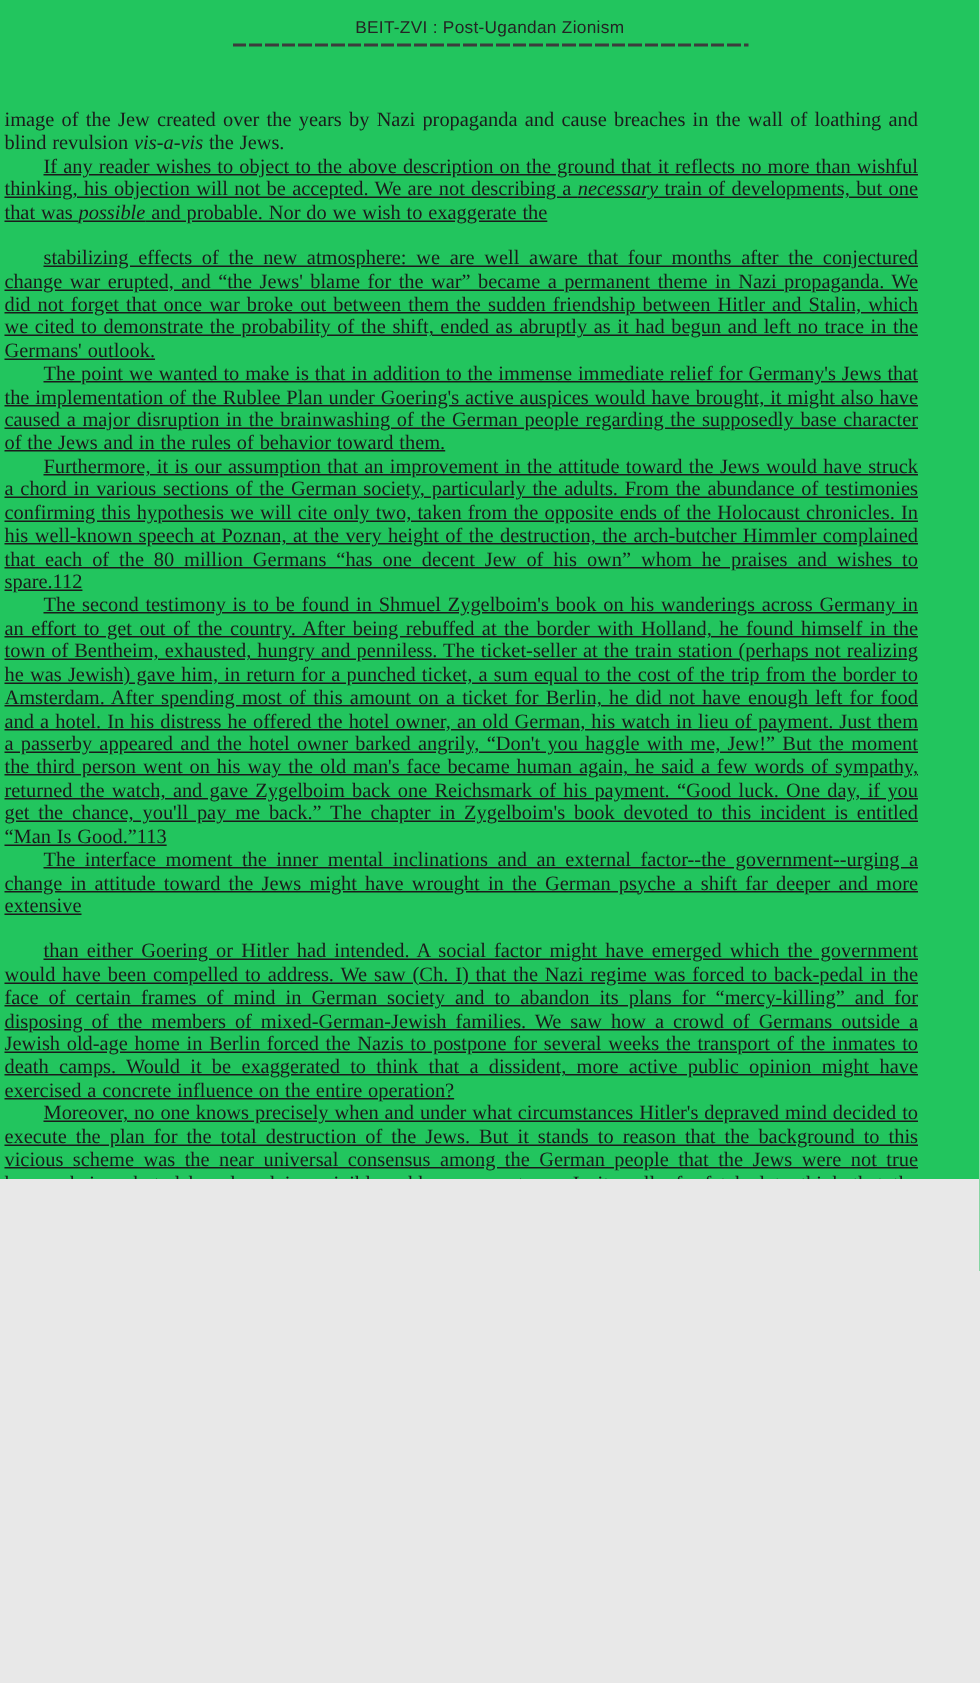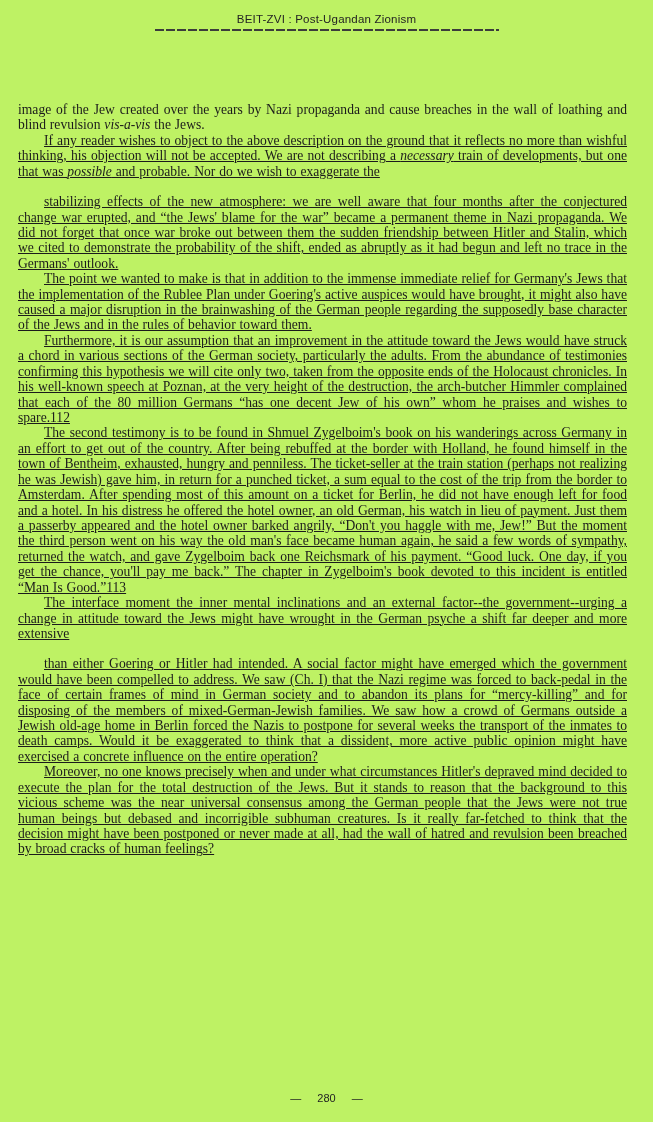--- a/index.html
+++ b/index.html
@@ -1,21 +1,21 @@
 <!DOCTYPE html>
 <html><head>
 <meta charset="utf-8">
 <style>
   html, body { margin: 0; padding: 0; background: #e8e8e8; }
   .page {
     position: relative;
     width: 653px;
-    height: 1122px;
+    height: 786px;
     margin: 0 auto;
-    background: #bef264;
+    background: #22c55e;
     color: #1b1b1b;
     overflow: hidden;
     font-family: "Liberation Serif", serif;
   }
   .header {
     position: absolute;
     top: 13px;
     left: 0;
     right: 0;
     text-align: center;
@@ -28,27 +28,26 @@
   }
   .header-rule {
     width: 344px;
     height: 2px;
     margin: 4px auto 0 auto;
     background: repeating-linear-gradient(90deg, #3c3c3c 0px, #3c3c3c 9px, transparent 9px, transparent 11px);
   }
   .body-text {
     position: absolute;
     top: 72px;
-    left: 18px;
+    left: 3px;
     width: 609px;
     font-size: 13.6px;
     line-height: 15.42px;
     text-align: justify;
     word-spacing: 0.5px;
-    margin-top: 30px;
   }
   .body-text p { margin: 0; padding: 0; }
   .body-text p.indent { text-indent: 26px; text-decoration: underline; }
   .para-gap { height: 15px; }
   .italic { font-style: italic; }
   .underline { text-decoration: underline; }
   .footnote-block {
     position: absolute;
     top: 1022px;
     left: 18px;

